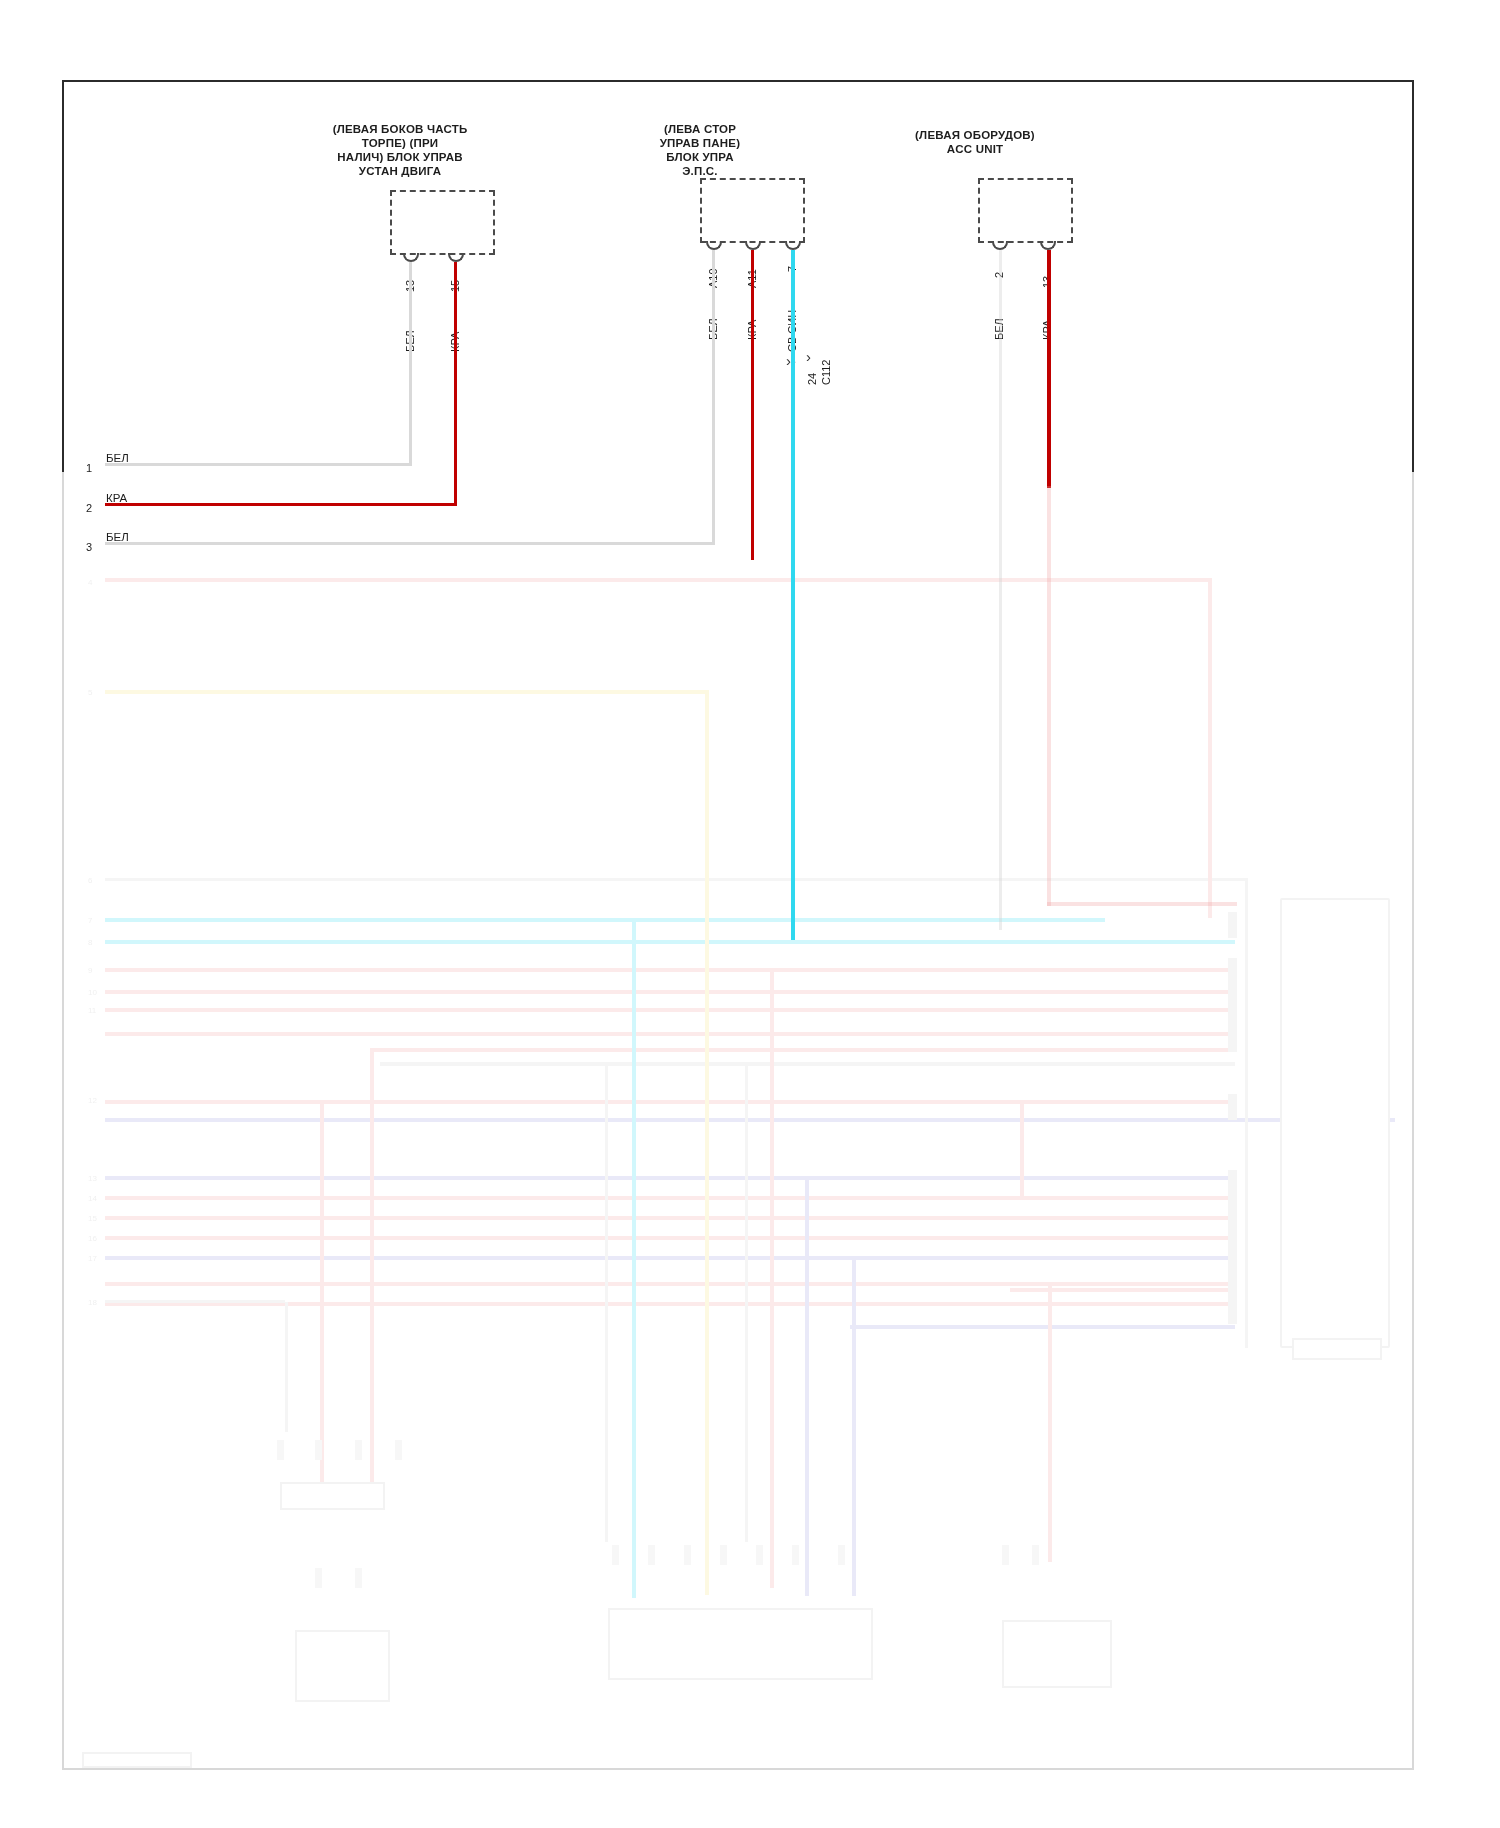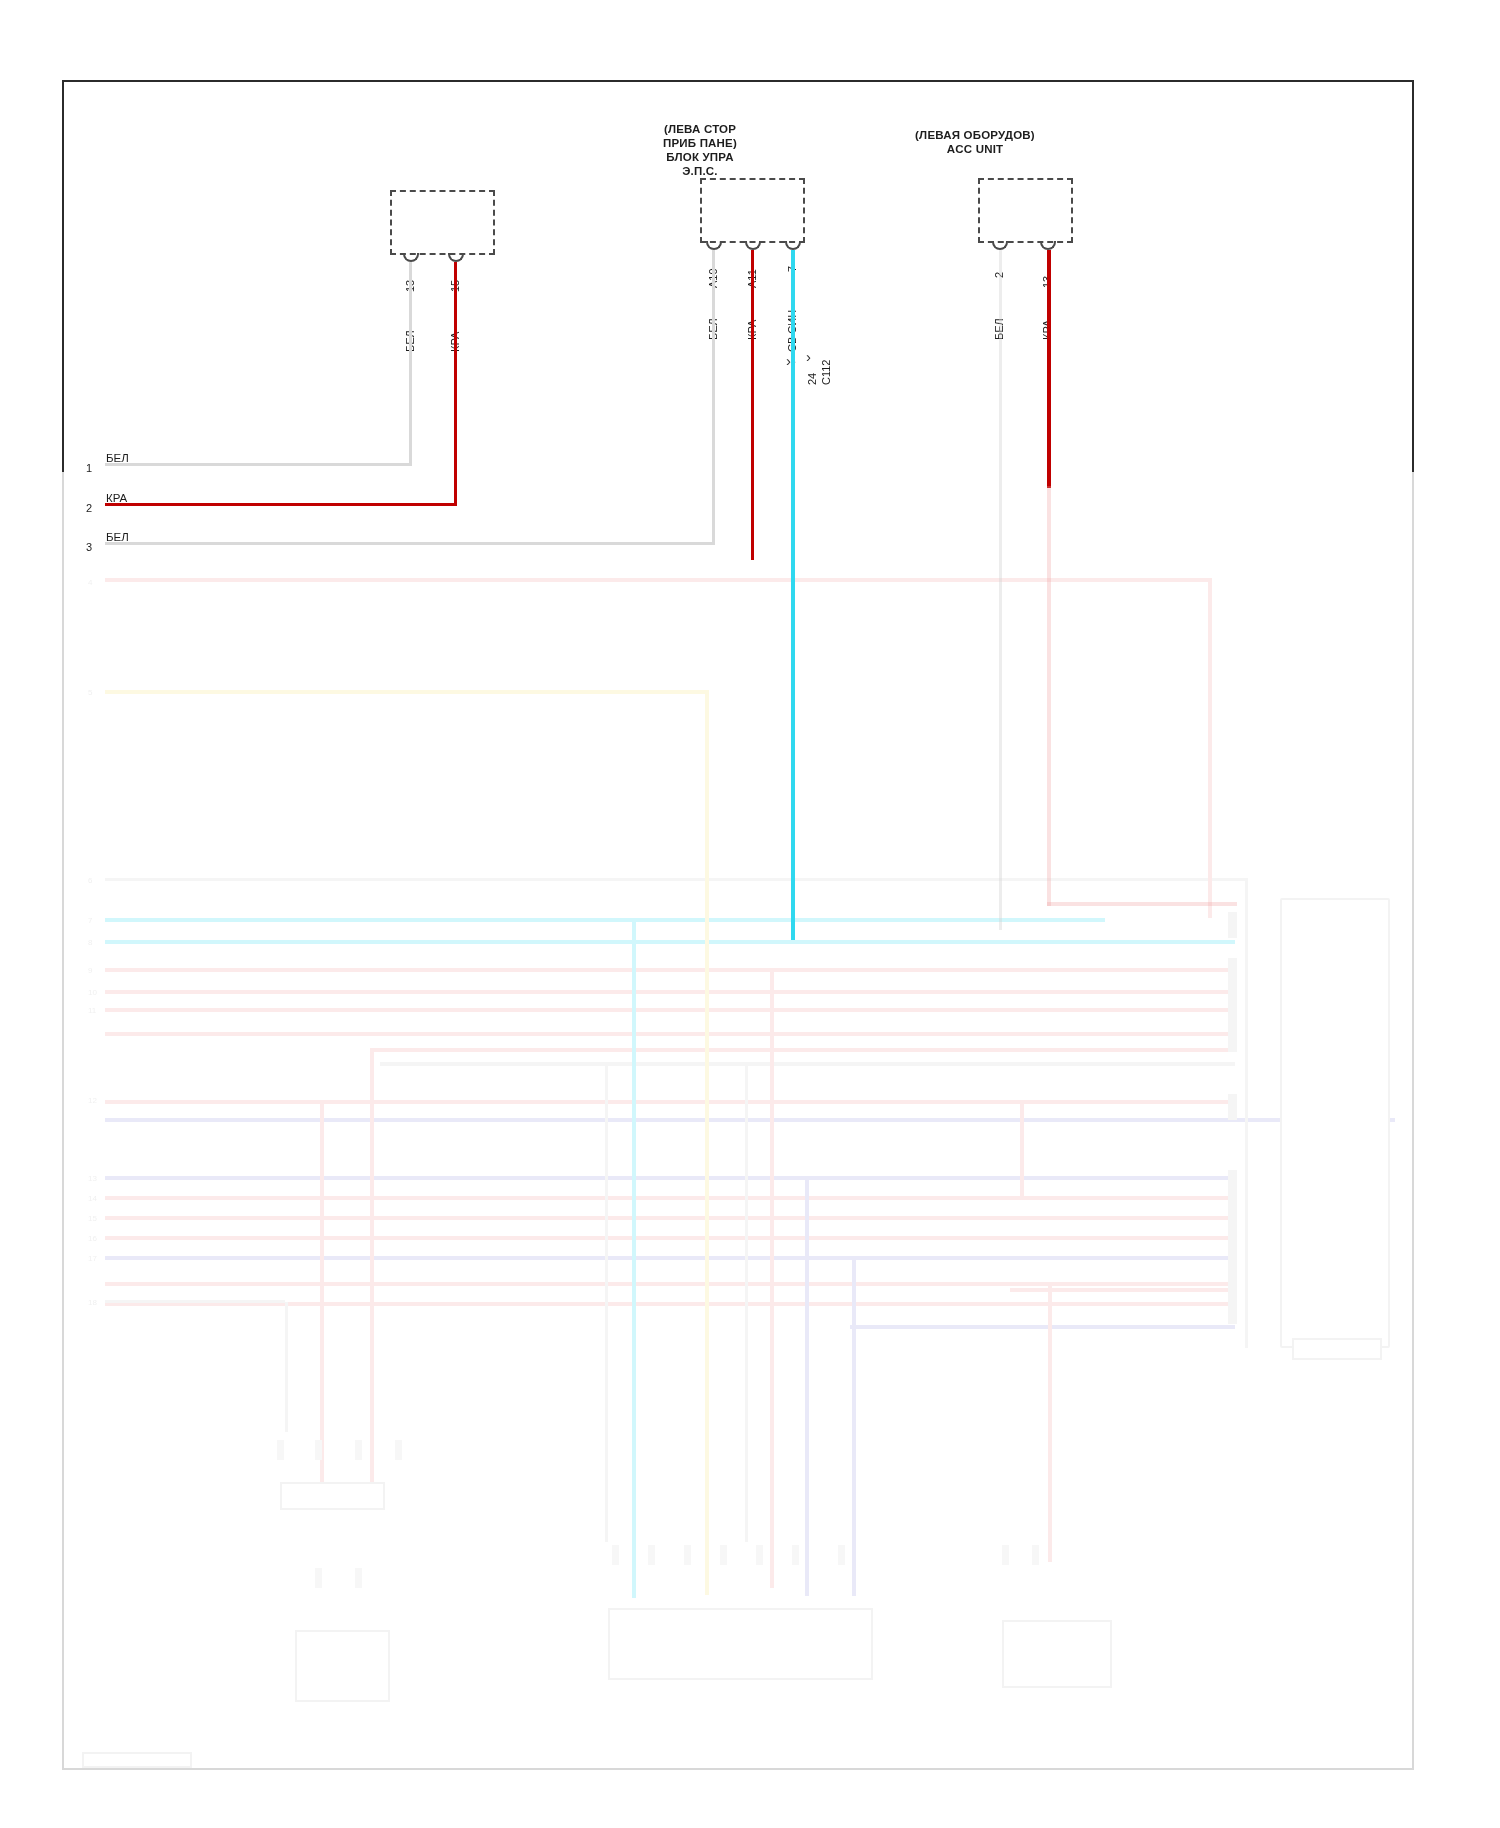--- a/index.html
+++ b/index.html
@@ -128,40 +128,44 @@
     <div class="gterm2" style="left:720px;top:1545px;"></div>
     <div class="gterm2" style="left:756px;top:1545px;"></div>
     <div class="gterm2" style="left:792px;top:1545px;"></div>
     <div class="gterm2" style="left:838px;top:1545px;"></div>
     <div class="gterm2" style="left:1002px;top:1545px;"></div>
     <div class="gterm2" style="left:1032px;top:1545px;"></div>
 
     <div class="ghostbox" style="left:82px;top:1752px;width:110px;height:16px;"></div>
   </div>
 
+  <div class="hdr" style="left:300px;top:122px;width:200px;">(ЛЕВАЯ БОКОВ ЧАСТЬ
+ТОРПЕ) (ПРИ
+НАЛИЧ) БЛОК УПРАВ
+УСТАН ДВИГА</div>
 
   <div class="conn-box" style="left:390px;top:190px;width:105px;height:65px;"></div>
 
   <div class="pin" style="left:403px;top:253px;"></div>
   <div class="pin" style="left:448px;top:253px;"></div>
 
   <div class="vlabel" style="left:404px;top:292px;">13</div>
   <div class="vlabel" style="left:449px;top:292px;">15</div>
 
   <div class="vlabel" style="left:404px;top:352px;">БЕЛ</div>
   <div class="vlabel" style="left:449px;top:352px;">КРА</div>
 
   <div class="wire wv" style="left:409px;top:262px;width:3px;height:204px;background:#d9d9d9;"></div>
   <div class="wire wh" style="left:105px;top:463px;width:307px;height:3px;background:#d9d9d9;"></div>
 
   <div class="wire wv" style="left:454px;top:262px;width:3px;height:244px;background:#c00000;"></div>
   <div class="wire wh" style="left:105px;top:503px;width:352px;height:3px;background:#c00000;"></div>
 
   <div class="hdr" style="left:610px;top:122px;width:180px;">(ЛЕВА СТОР
-ПРИБ ПАНЕ)
+УПРАВ ПАНЕ)
 БЛОК УПРА
 Э.П.С.</div>
 
   <div class="conn-box" style="left:700px;top:178px;width:105px;height:65px;"></div>
 
   <div class="pin" style="left:706px;top:241px;"></div>
   <div class="pin" style="left:745px;top:241px;"></div>
   <div class="pin" style="left:785px;top:241px;"></div>
 
   <div class="vlabel" style="left:707px;top:288px;">A10</div>

